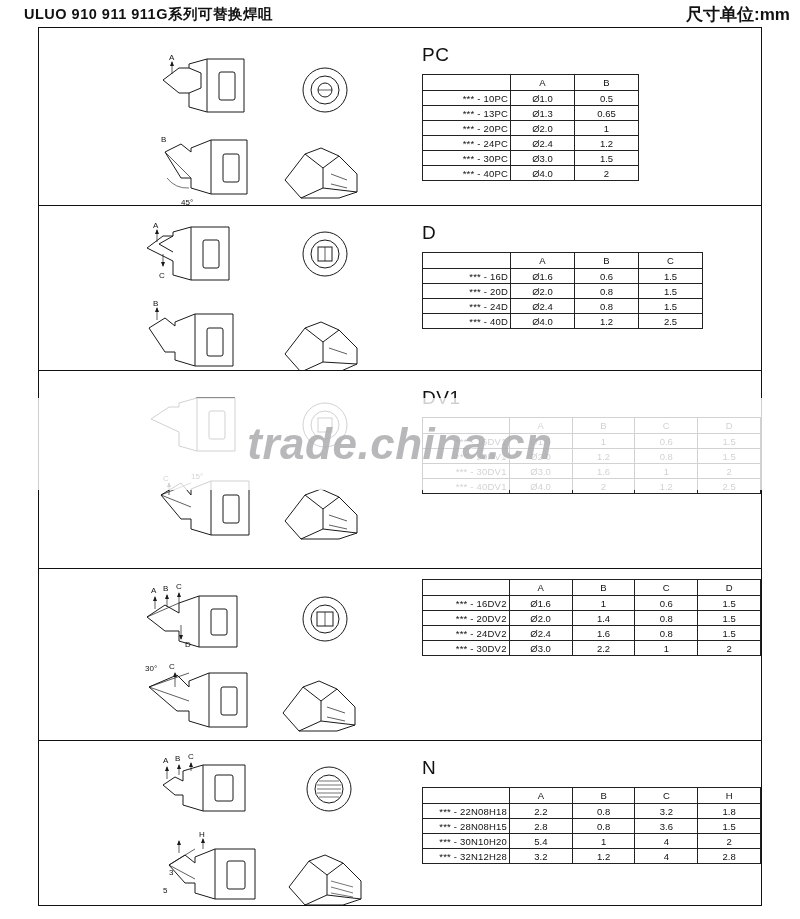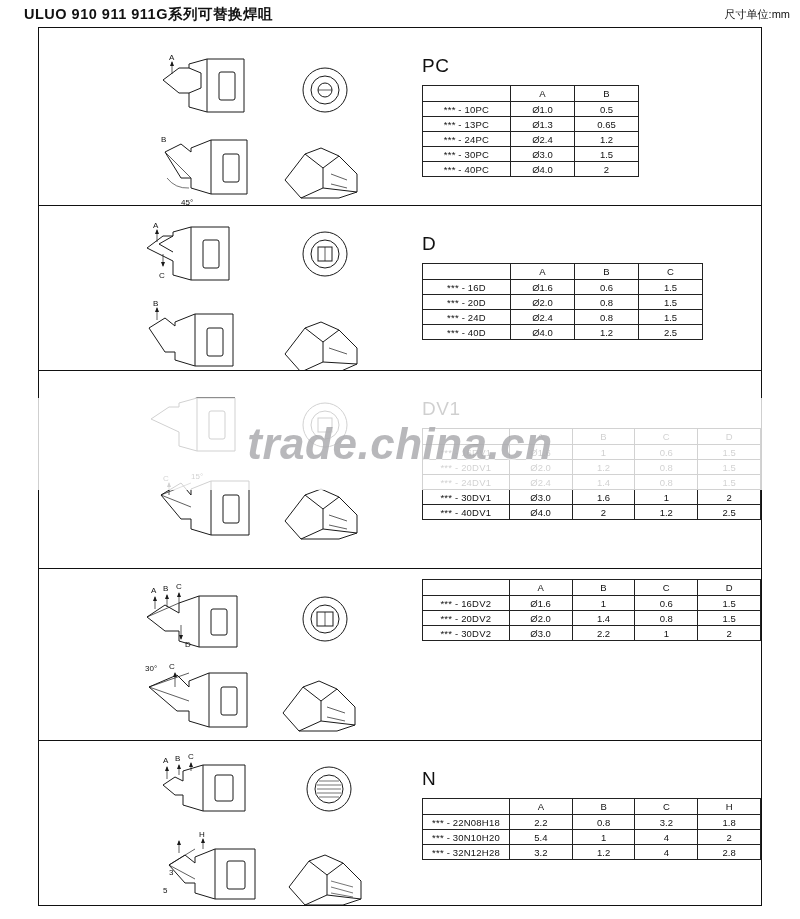--- a/index.html
+++ b/index.html
@@ -28,23 +28,24 @@
     padding: 0 10px 0 24px;
   }
   .header-title {
     font-size: 14.5px;
     font-weight: bold;
     letter-spacing: 0.5px;
     color: #111;
     white-space: nowrap;
   }
   .header-unit {
-    font-size: 11px;
+    font-size: 17px;
     color: #111;
     white-space: nowrap;
+    font-weight: bold;
   }
 
   
   .sections {
     position: absolute;
     top: 27px; left: 38px;
     width: 724px;
     border: 1px solid #111;
     border-bottom: none;
   }
@@ -69,21 +70,21 @@
   .spec-col {
     flex: 1 1 auto;
     position: relative;
     padding-top: 10px;
   }
 
   .series-label {
     font-size: 19px;
     font-weight: normal;
     color: #111;
-    margin: 17px 0 8px 8px;
+    margin: 6px 0 8px 8px;
     letter-spacing: 0.5px;
   }
 
   
   table.spec {
     border-collapse: collapse;
     margin-left: 8px;
     font-size: 9.5px;
     background: transparent;
   }
@@ -92,21 +93,21 @@
     height: 15px;
     line-height: 13px;
     text-align: center;
     font-weight: normal;
     padding: 0 2px;
     color: #111;
   }
   table.spec th { height: 16px; }
   table.spec td.model {
     width: 88px;
-    text-align: center;
+    text-align: right;
     letter-spacing: 0.2px;
   }
   table.spec td.val, table.spec th.val { width: 64px; }
 
   
   .draw-col svg { position: absolute; top: 0; left: 0; }
 
   
   .watermark {
     position: absolute;
@@ -200,20 +201,25 @@
           <tbody>
             <tr>
                 <td class="model">*** - 10PC</td>
                 <td class="val">Ø1.0</td>
                 <td class="val">0.5</td>
               </tr>
             <tr>
                 <td class="model">*** - 13PC</td>
                 <td class="val">Ø1.3</td>
                 <td class="val">0.65</td>
+              </tr>
+            <tr>
+                <td class="model">*** - 20PC</td>
+                <td class="val">Ø2.0</td>
+                <td class="val">1</td>
               </tr>
             <tr>
                 <td class="model">*** - 24PC</td>
                 <td class="val">Ø2.4</td>
                 <td class="val">1.2</td>
               </tr>
             <tr>
                 <td class="model">*** - 30PC</td>
                 <td class="val">Ø3.0</td>
                 <td class="val">1.5</td>
@@ -356,27 +362,20 @@
                 <td class="model">*** - 16DV1</td>
                 <td class="val">Ø1.6</td>
                 <td class="val">1</td>
                 <td class="val">0.6</td>
                 <td class="val">1.5</td>
               </tr>
             <tr>
                 <td class="model">*** - 20DV1</td>
                 <td class="val">Ø2.0</td>
                 <td class="val">1.2</td>
-                <td class="val">0.8</td>
-                <td class="val">1.5</td>
-              </tr>
-            <tr>
-                <td class="model">*** - 24DV1</td>
-                <td class="val">Ø2.4</td>
-                <td class="val">1.4</td>
                 <td class="val">0.8</td>
                 <td class="val">1.5</td>
               </tr>
             <tr>
                 <td class="model">*** - 30DV1</td>
                 <td class="val">Ø3.0</td>
                 <td class="val">1.6</td>
                 <td class="val">1</td>
                 <td class="val">2</td>
               </tr>
@@ -459,20 +458,27 @@
                 <td class="val">1.5</td>
               </tr>
             <tr>
                 <td class="model">*** - 20DV2</td>
                 <td class="val">Ø2.0</td>
                 <td class="val">1.4</td>
                 <td class="val">0.8</td>
                 <td class="val">1.5</td>
               </tr>
             <tr>
+                <td class="model">*** - 24DV2</td>
+                <td class="val">Ø2.4</td>
+                <td class="val">1.6</td>
+                <td class="val">0.8</td>
+                <td class="val">1.5</td>
+              </tr>
+            <tr>
                 <td class="model">*** - 30DV2</td>
                 <td class="val">Ø3.0</td>
                 <td class="val">2.2</td>
                 <td class="val">1</td>
                 <td class="val">2</td>
               </tr>
           </tbody>
         </table>
       </div>
     </div>
@@ -535,20 +541,27 @@
           </thead>
           <tbody>
             <tr>
                 <td class="model">*** - 22N08H18</td>
                 <td class="val">2.2</td>
                 <td class="val">0.8</td>
                 <td class="val">3.2</td>
                 <td class="val">1.8</td>
               </tr>
             <tr>
+                <td class="model">*** - 28N08H15</td>
+                <td class="val">2.8</td>
+                <td class="val">0.8</td>
+                <td class="val">3.6</td>
+                <td class="val">1.5</td>
+              </tr>
+            <tr>
                 <td class="model">*** - 30N10H20</td>
                 <td class="val">5.4</td>
                 <td class="val">1</td>
                 <td class="val">4</td>
                 <td class="val">2</td>
               </tr>
             <tr>
                 <td class="model">*** - 32N12H28</td>
                 <td class="val">3.2</td>
                 <td class="val">1.2</td>

